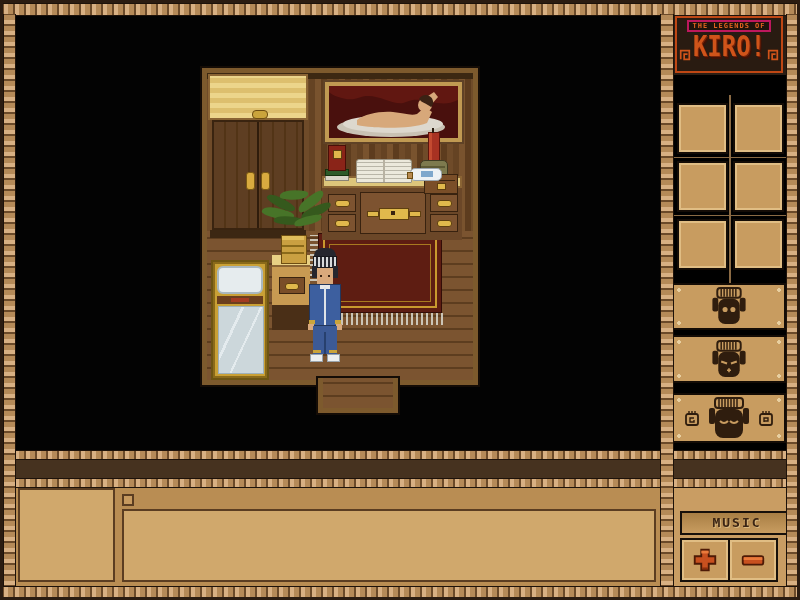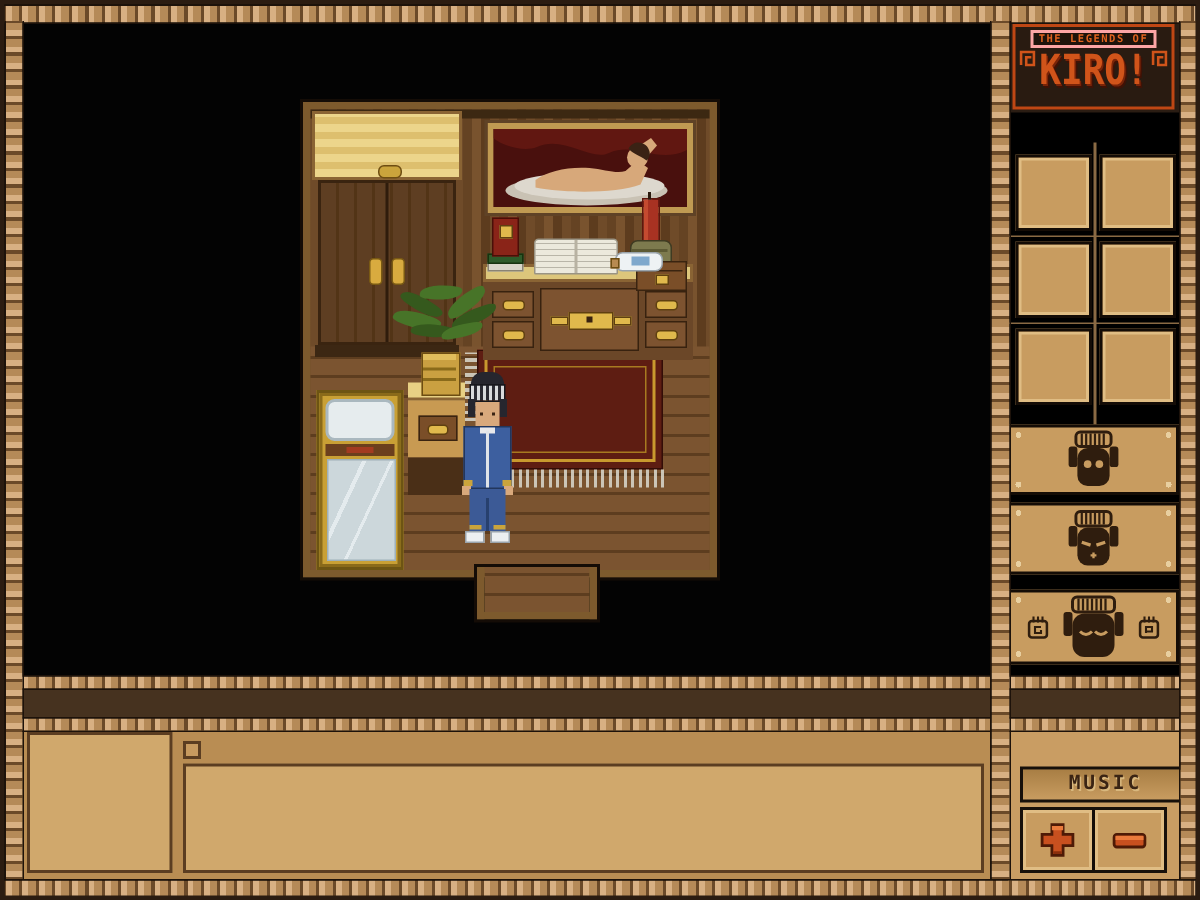--- a/index.html
+++ b/index.html
@@ -10,23 +10,23 @@
   .frame-dark{left:0;top:0;right:0;bottom:0;border:3px solid #2b1c11;pointer-events:none;z-index:50;}
   .rope-h{background:repeating-linear-gradient(90deg,#6b4a29 0 1px,#d8b083 1px 5px,#b58a58 5px 10px,#6b4a29 10px 11px);
           border-top:1px solid #1d120a;border-bottom:1px solid #1d120a;z-index:40;}
   .rope-v{background:repeating-linear-gradient(0deg,#6b4a29 0 1px,#d8b083 1px 5px,#b58a58 5px 10px,#6b4a29 10px 11px);
           border-left:1px solid #1d120a;border-right:1px solid #1d120a;z-index:40;}
   .darkstrip{background:#46321f;border-top:1px solid #140c06;border-bottom:1px solid #140c06;}
   
   .logo-panel{background:#2b1d13;}
   .logo-box{left:3px;top:2px;right:3px;bottom:2px;border:2px solid #bf4714;background:#291b11;
             display:flex;flex-direction:column;align-items:center;}
-  .tagline{margin-top:2px;border:2px solid #fca5a5;background:#1e130b;color:#e0631f;
+  .tagline{margin-top:2px;border:2px solid #be185d;background:#1e130b;color:#e0631f;
            font-size:7px;font-weight:bold;letter-spacing:1px;line-height:8px;padding:0 3px;white-space:nowrap;}
-  .title-row{display:flex;align-items:flex-start;gap:2px;margin-top:1px;}
+  .title-row{display:flex;align-items:flex-end;gap:2px;margin-top:1px;}
   .kiro{font-size:24px;font-weight:bold;color:#d0541a;letter-spacing:0;transform:scaleY(1.15);
         text-shadow:1px 1px 0 #7a2408,2px 2px 0 #3f1206;}
   .banner{background:#b18b56;border-top:2px solid #140c06;border-bottom:2px solid #140c06;
           color:#43280f;font-weight:bold;font-size:11px;letter-spacing:2px;text-align:center;line-height:16px;
           text-shadow:1px 1px 0 #d9b87e;}
   .slots-region{background:#000;}
   .gridline{background:#8a6a44;}
   .slot{width:51px;height:51px;background:#c89c60;border:2px solid #140c06;box-sizing:border-box;
         box-shadow:inset 0 0 0 2px #e0bd84;}
   .mask-btn{background:#c89c60;border:2px solid #140c06;box-sizing:border-box;

